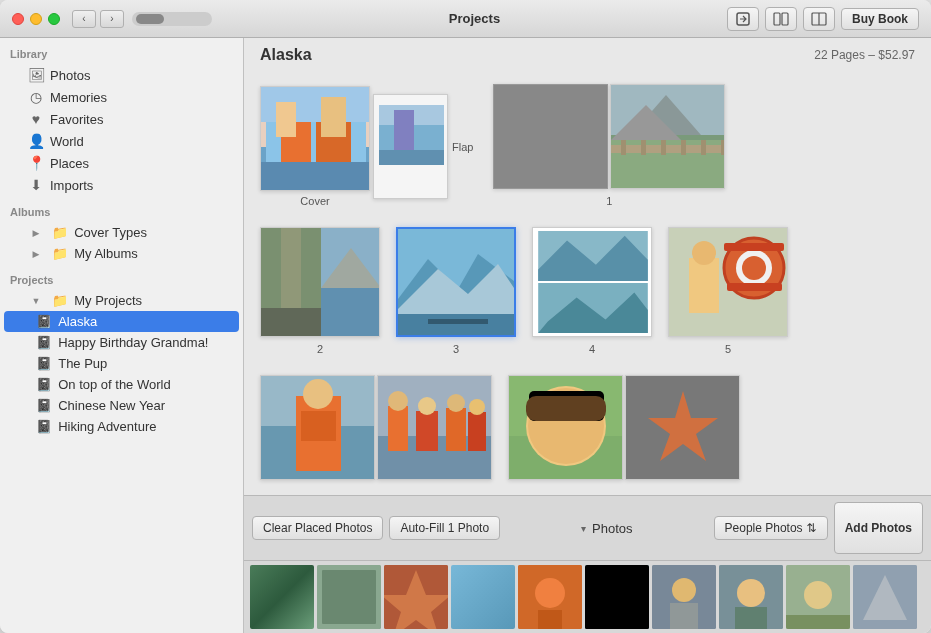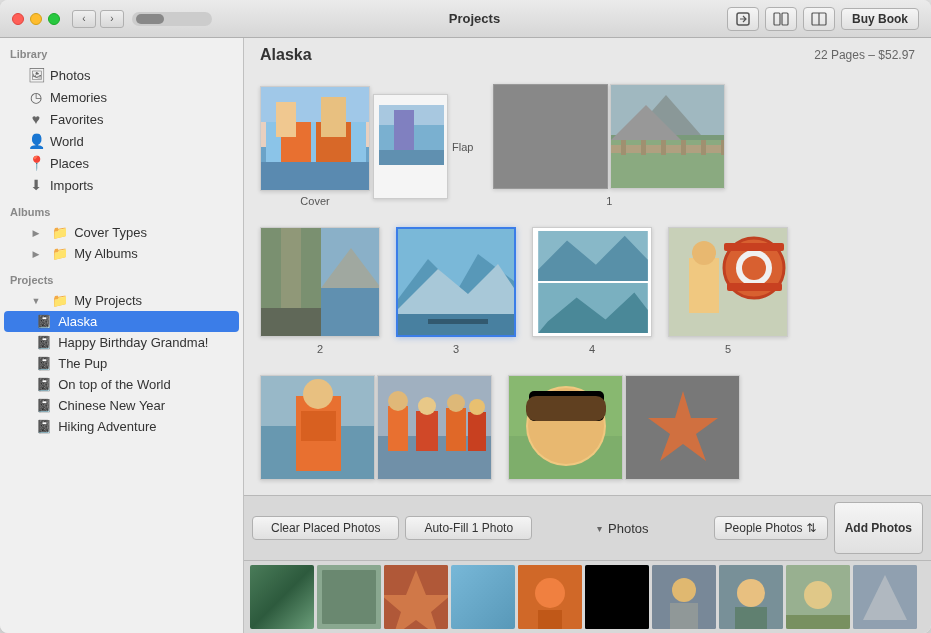--- a/index.html
+++ b/index.html
@@ -192,21 +192,21 @@
       flex-shrink: 0;
     }
     .bottom-toolbar {
       display: flex;
       align-items: center;
       padding: 6px 8px;
       gap: 6px;
       border-bottom: 1px solid #b8b8b8;
     }
     .bottom-btn {
-      padding: 4px 18px;
+      padding: 4px 10px;
       background: linear-gradient(180deg, #f5f5f5, #e0e0e0);
       border: 1px solid #b0b0b0;
       border-radius: 4px;
       font-size: 12px;
       cursor: pointer;
       color: #333;
       white-space: nowrap;
     }
     .photos-label {
       font-size: 13px;

